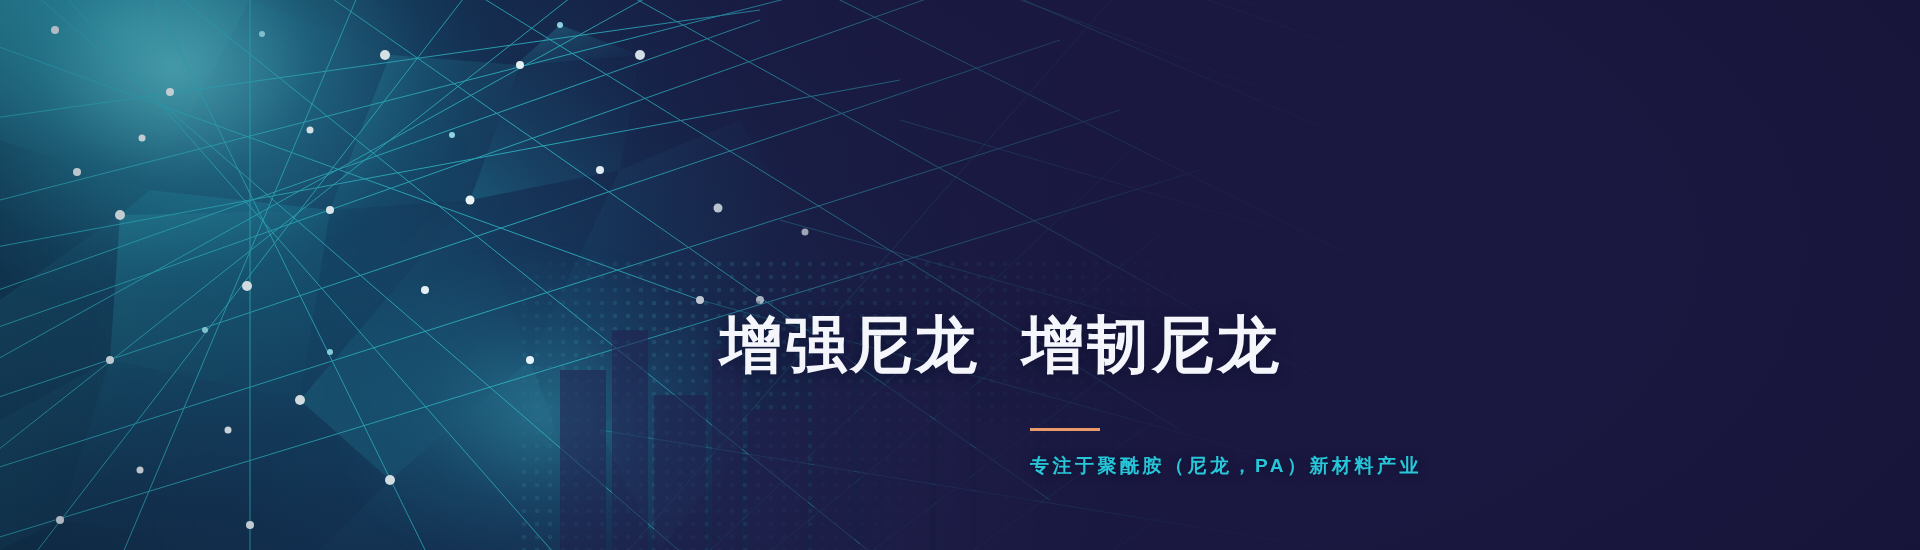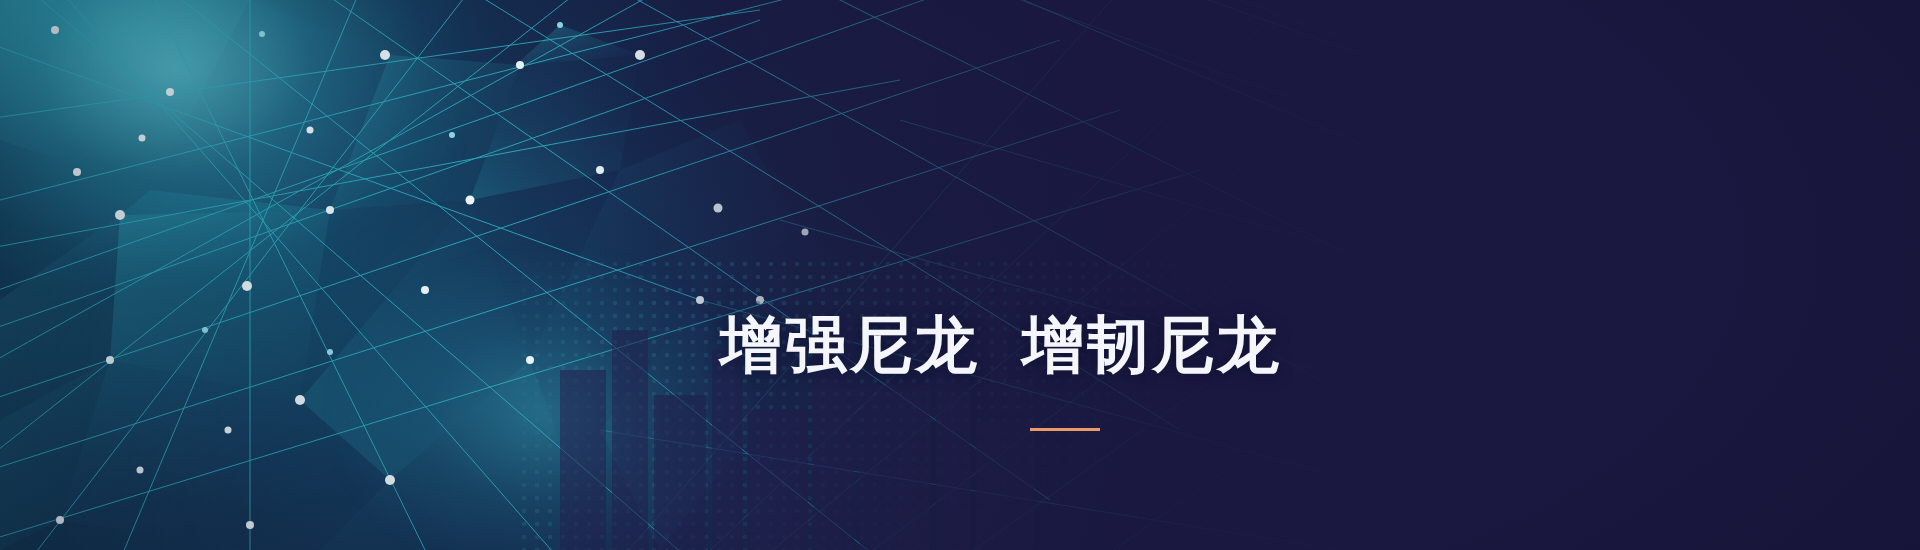--- a/index.html
+++ b/index.html
@@ -251,16 +251,17 @@
 
   <div class="content">
 
     <h1 class="headline">
       <span class="line"><span>增强尼龙</span><span class="gap"></span><span>增韧尼龙</span></span>
       
     </h1>
 
     <div class="tag-block">
       <div class="tag-rule"></div>
+      <div class="tagline">专注于聚酰胺（尼龙，PA）新材料产业</div>
     </div>
 
   </div>
 </div>
 
 </body></html>

